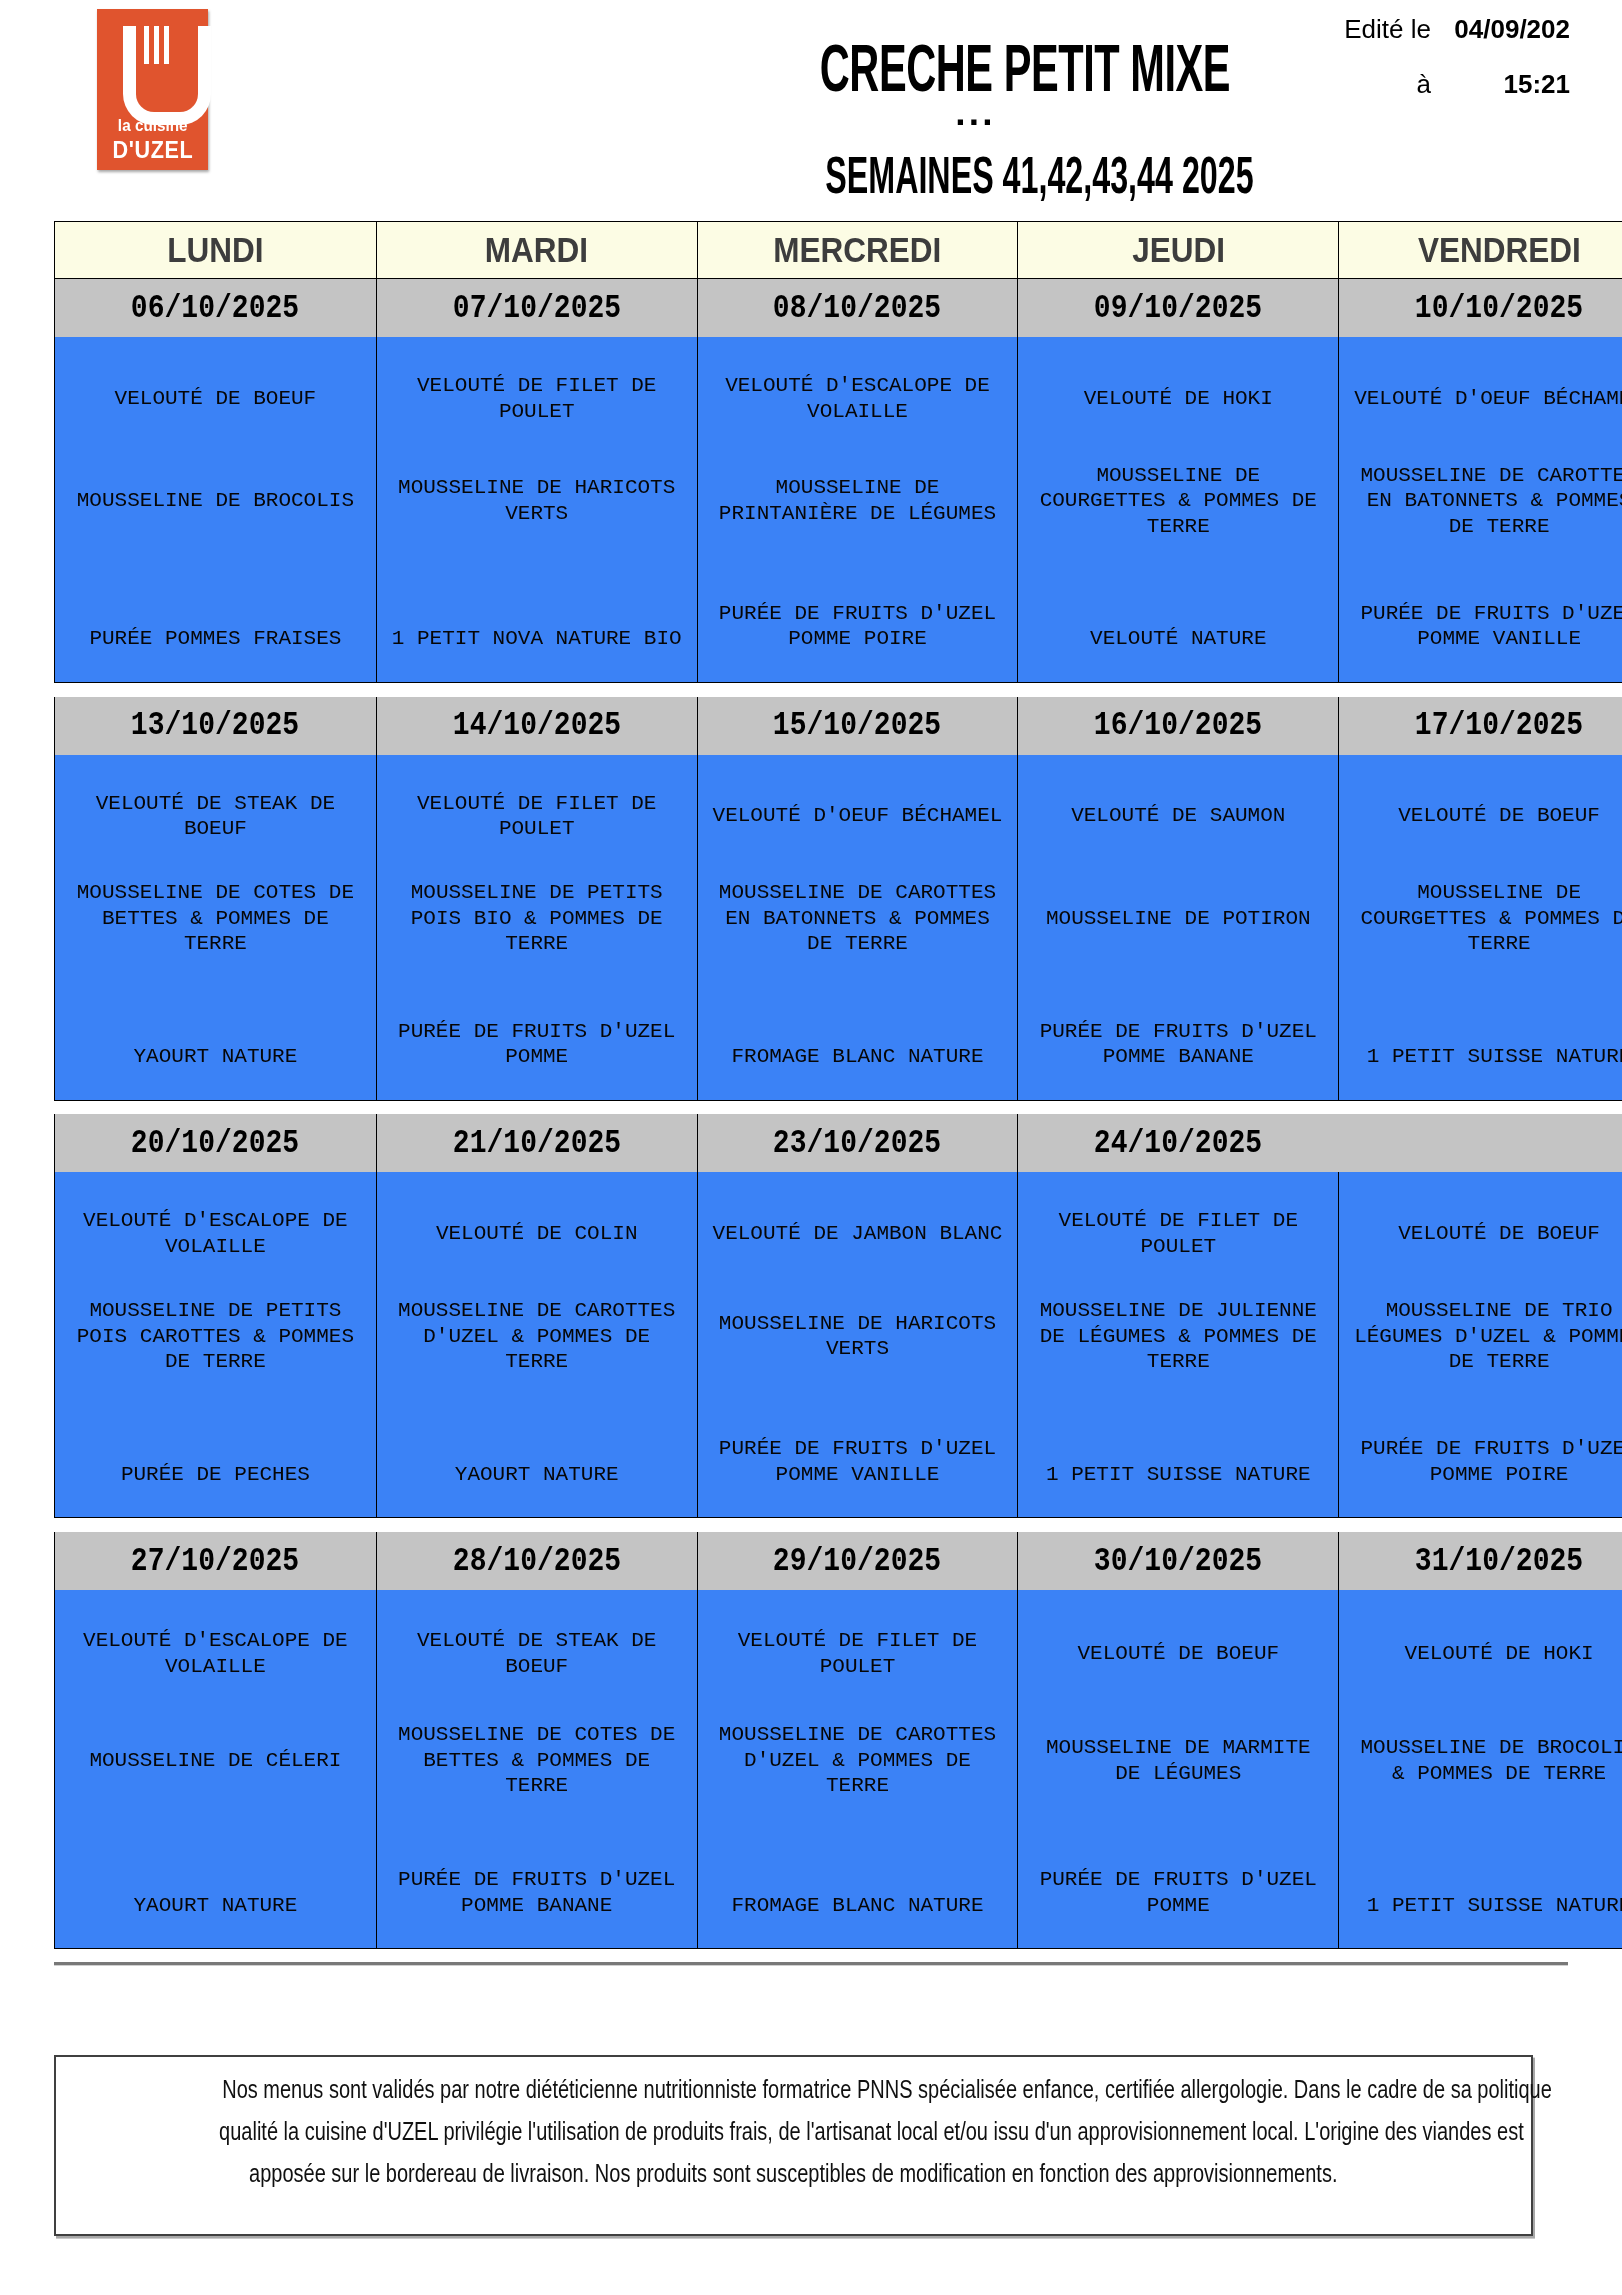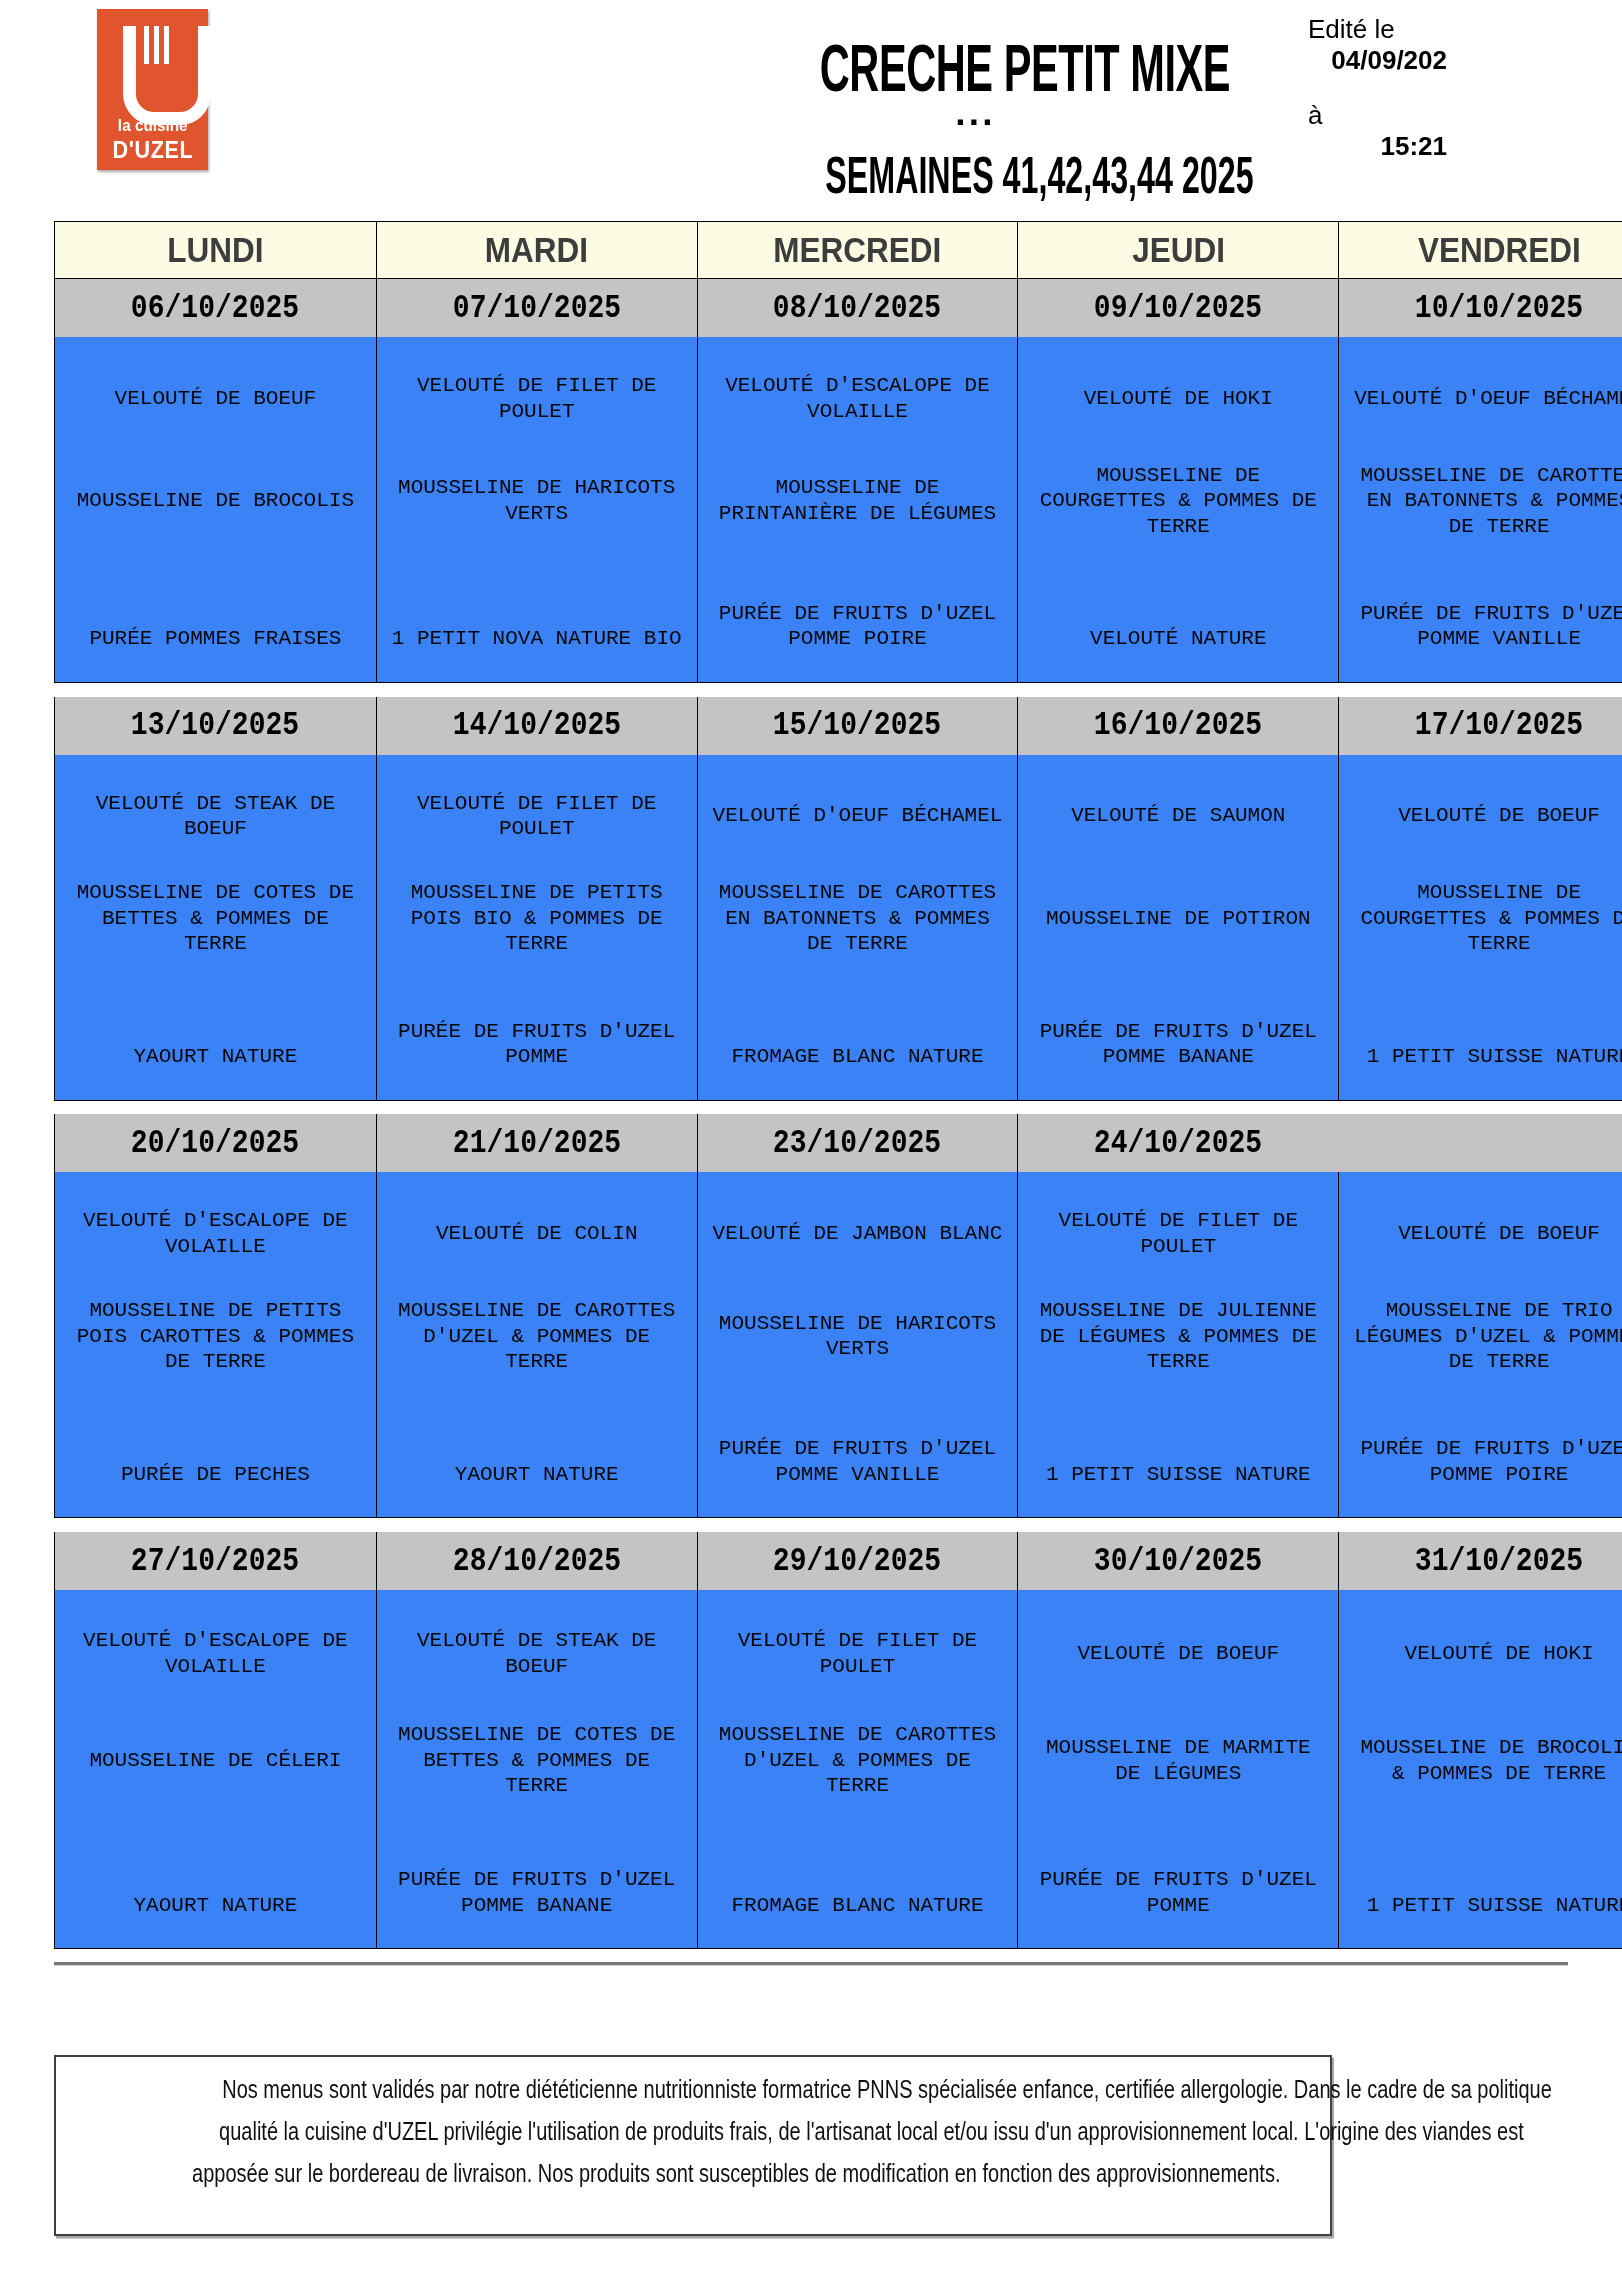--- a/index.html
+++ b/index.html
@@ -24,21 +24,21 @@
   .title-wrap{position:absolute;left:694px;top:29px;width:563px;text-align:center;}
   .title-wrap .cond-xl{display:inline-block;transform:scaleX(.62);transform-origin:center;
         font-weight:bold;font-size:67px;white-space:nowrap;letter-spacing:-0.7px;}
   .dots-wrap{position:absolute;left:694px;top:92px;width:563px;text-align:center;
         font-weight:bold;font-size:37px;letter-spacing:3.3px;}
   .weeks-wrap{position:absolute;left:694px;top:145px;width:563px;text-align:center;}
   .weeks-wrap .cond-lg{display:inline-block;transform:scaleX(.62);transform-origin:center;
         font-weight:bold;font-size:52px;white-space:nowrap;}
 
   .edited{position:absolute;right:52px;top:14.4px;width:262px;font-size:26px;}
-  .erow{display:flex;justify-content:flex-end;align-items:flex-start;margin-bottom:23.6px;flex-direction:column;}
+  .erow{display:flex;justify-content:flex-end;align-items:flex-end;margin-bottom:23.6px;}
   .elabel{text-align:right;}
   .evalue{font-weight:bold;width:139px;text-align:right;}
 
   
   .menu-table{position:absolute;left:54px;top:221px;width:1606px;}
   .grid5{display:grid;grid-template-columns:repeat(5,1fr);}
   .day-header-row{height:58px;background:#FCFCE4;border:1.3px solid #000;box-sizing:border-box;}
   .day-h{display:flex;align-items:center;justify-content:center;border-left:1.3px solid #000;}
   .day-h:first-child{border-left:none;}
   .day-h .cond{display:inline-block;transform:scaleX(.9);transform-origin:center;
@@ -61,21 +61,21 @@
   .day-cell:first-child{border-left:none;}
   .zone{display:flex;align-items:center;justify-content:center;text-align:center;
         font-size:21px;line-height:25.5px;color:#060606;}
   .zone.z1{padding-top:9.2px;}
   .zone.z2{padding-bottom:17px;}
   .zone.z3{align-items:flex-end;padding-bottom:30px;}
 
   
   .footer-rule{position:absolute;left:54px;top:1962px;width:1514px;height:3.3px;
         background:#787878;border-bottom:1.3px solid #cfcfcf;}
-  .disclaimer{position:absolute;left:54px;top:2055px;width:1278px;height:181px;
+  .disclaimer{position:absolute;left:54px;top:2055px;width:1479px;height:181px;
         border:2px solid #404040;box-sizing:border-box;box-shadow:2px 2.6px 0 #a8a8a8;
         padding-top:14.4px;text-align:center;}
   .disclaimer .dline{line-height:37px;white-space:nowrap;}
   .disclaimer .cond-sm{display:inline-block;transform:scaleX(.8);transform-origin:center;
         font-size:25px;color:#101010;white-space:nowrap;}
 </style>
 </head>
 <body>
 
 <div class="page">

